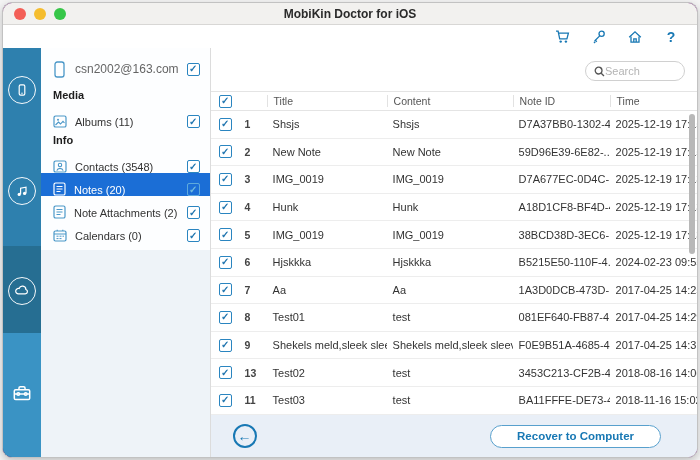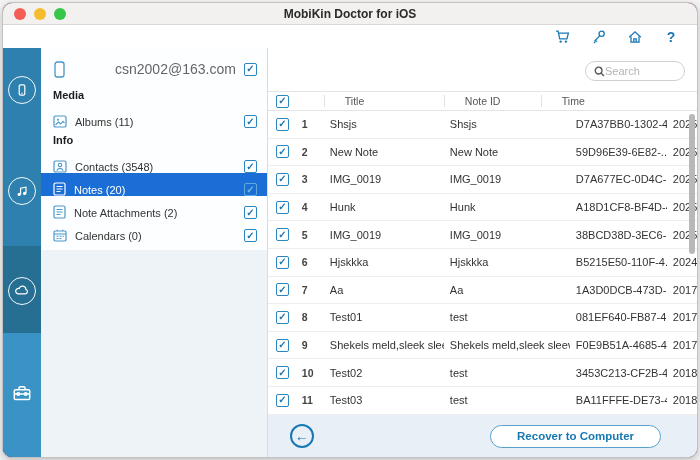--- a/index.html
+++ b/index.html
@@ -31,21 +31,21 @@
   .nav-icon { position:absolute; left:50%; transform:translateX(-50%); width:28px; height:28px;
               display:flex; align-items:center; justify-content:center; cursor:pointer; }
   .nav-circle { border:1.5px solid rgba(255,255,255,.95); border-radius:50%; }
   .nav-phone { top:28px; } .nav-music { top:129px; } .nav-cloud { top:229px; } .nav-toolbox { top:331px; }
 
   
   .sidebar { flex:0 0 146px; border-right:1px solid #dcdcdc; display:flex; flex-direction:column; background:#eef3f8; }
   .sidebar-list { background:#fdfeff; padding:7px 0 8px; }
   .sidebar-fill { flex:1; }
   .acct-row { display:flex; align-items:center; gap:8px; height:28px; padding:0 10px 0 11px; }
-  .acct-name { font-size:14px; color:#4a4a4a; filter:blur(.7px); opacity:.85; flex:1; overflow:hidden; white-space:nowrap;margin-left:40px; }
+  .acct-name { font-size:12px; color:#4a4a4a; filter:blur(.7px); opacity:.85; flex:1; overflow:hidden; white-space:nowrap; }
   .sec-label { font-size:11px; font-weight:bold; color:#1d1d1d; padding:6px 0 4px 12px; }
   .side-item { display:flex; align-items:flex-end; gap:8px; height:23px; padding:0 10px 0 12px;
                font-size:11px; color:#333; cursor:pointer; }
   .side-item .lbl { flex:1; overflow:hidden; white-space:nowrap; }
   .side-item.selected { background:#1b6ed6; color:#fff; }
 
   
   .cb { width:13px; height:13px; flex:0 0 13px; border:1.5px solid #2a85c0; border-radius:2px; background:#fff;
         display:inline-flex; align-items:center; justify-content:center; cursor:pointer; }
   .cb::after { content:"\2713"; font-size:10px; font-weight:bold; color:#1f74ae; line-height:1; }
@@ -59,21 +59,21 @@
                 border-radius:10px; display:flex; align-items:center; padding:0 8px; background:#fff; }
   .search-box input { border:none; outline:none; width:100%; font-size:11px; color:#333;
                       font-family:"Liberation Sans", sans-serif; background:transparent; }
   .search-box input::placeholder { color:#b4b4b4; }
 
   .thead { flex:0 0 20px; border-top:1px solid #e4e4e4; border-bottom:1px solid #e4e4e4;
            display:flex; align-items:center; font-size:10.5px; color:#555; }
   .c-cb { width:34px; padding-left:8px; display:flex; align-items:center; }
   .c-num { width:22px; font-weight:bold; font-size:10.5px; color:#444; }
   .c-title { width:120px; } .c-content { width:126px; } .c-noteid { width:97px; } .c-time { flex:1; }
-  .hcell { border-left:1px solid #e2e2e2; padding-left:20px; height:12px; line-height:12px; display:block; }
+  .hcell { border-left:1px solid #e2e2e2; padding-left:6px; height:12px; line-height:12px; display:block; }
   .c-title,.c-content,.c-noteid,.c-time { overflow:hidden; white-space:nowrap; }
 
   .rows { flex:1; position:relative; overflow:hidden; }
   .row { height:27.6px; display:flex; align-items:center; border-bottom:1px solid #ededed; font-size:11px; color:#333; }
   .row .c-title,.row .c-content,.row .c-noteid,.row .c-time { padding-left:6px; }
   .scroll-thumb { position:absolute; right:2px; top:3px; width:6px; height:140px; background:#b8b8b8; border-radius:3px; }
 
   .footerbar { flex:0 0 42px; background:#e9eff7; display:flex; align-items:center; padding:0 14px; }
   .back-btn { width:24px; height:24px; border:2px solid #1878b4; border-radius:50%; color:#1878b4; background:transparent;
               display:flex; align-items:center; justify-content:center; font-size:14px; font-weight:bold;
@@ -249,20 +249,23 @@
       </div>
 
       <div class="thead">
         <div class="c-cb">
             <span class="cb"></span>
           </div>
         <div class="c-num"></div>
         <div class="c-title">
             <span class="hcell">Title</span>
           </div>
+        <div class="c-content">
+            <span class="hcell">Content</span>
+          </div>
         <div class="c-noteid">
             <span class="hcell">Note ID</span>
           </div>
         <div class="c-time">
             <span class="hcell">Time</span>
           </div>
       </div>
 
       <div class="rows">
 
@@ -362,21 +365,21 @@
             <div class="c-title">Shekels meld,sleek slee...</div>
             <div class="c-content">Shekels meld,sleek sleev...</div>
             <div class="c-noteid">F0E9B51A-4685-4...</div>
             <div class="c-time">2017-04-25 14:31:34</div>
           </div>
 
           <div class="row">
             <div class="c-cb">
               <span class="cb"></span>
             </div>
-            <div class="c-num">10</div>
+            <div class="c-num">13</div>
             <div class="c-title">Test02</div>
             <div class="c-content">test</div>
             <div class="c-noteid">3453C213-CF2B-4...</div>
             <div class="c-time">2018-08-16 14:06:53</div>
           </div>
 
           <div class="row">
             <div class="c-cb">
               <span class="cb"></span>
             </div>

